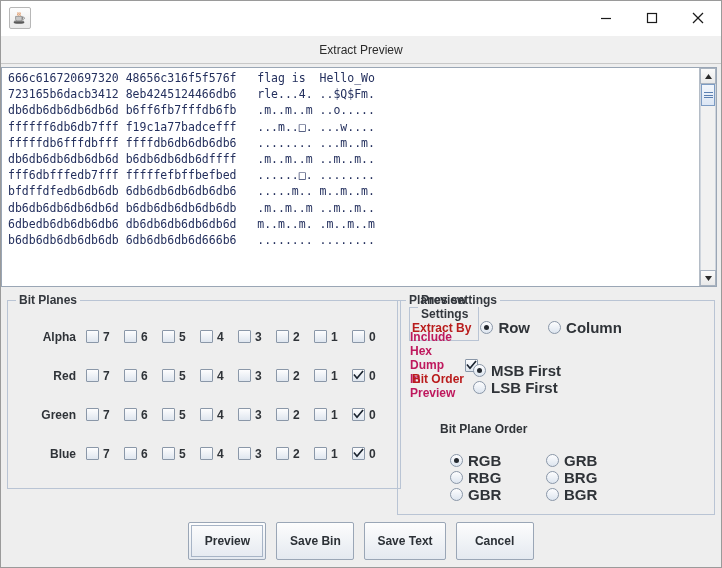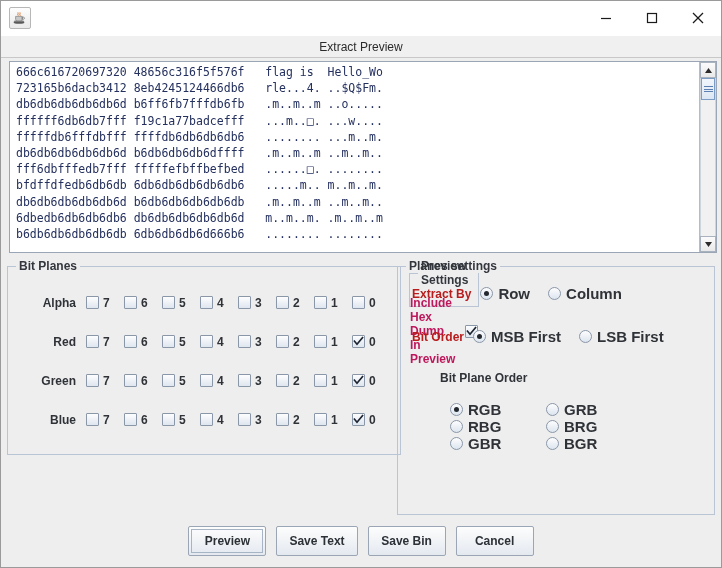--- a/index.html
+++ b/index.html
@@ -36,31 +36,31 @@
   .app-icon svg { display:block; }
   .title-spacer { flex: 1 1 auto; }
   .win-btn {
     width: 46px; height: 34px;
     display: flex; align-items: center; justify-content: center;
     background: #ffffff;
   }
   .win-btn svg { display: block; }
   
   .caption {
-    height: 22px;
+    height: 28px;
     background: #f0f0f0;
     border-bottom: 1px solid #c8c8c8;
     display: flex; align-items: center; justify-content: center;
     font-size: 12px; color: #2b2b2b;
     flex: 0 0 auto;
   }
   
   .preview-wrap {
-    margin: 3px 4px 0 8px;
-    height: 192px;
+    margin: 3px 4px 0 0;
+    height: 220px;
     border: 1px solid #9aa6b5;
     background: #ffffff;
     display: flex;
     flex: 0 0 auto;
     overflow: hidden;
     position: relative;
   }
   .preview-text {
     flex: 1 1 auto;
     overflow: hidden;
@@ -179,21 +179,21 @@
     margin-left: 38px;
   }
   
   .buttonbar {
     height: 52px;
     display: flex; align-items: center; justify-content: center;
     gap: 10px;
     flex: 0 0 auto;
   }
   .btn {
-    min-width: 78px; height: 30px;
+    min-width: 78px; height: 38px;
     padding: 0 12px;
     font-size: 12px; font-weight: bold; color: #2c3137;
     background: linear-gradient(#fdfdfd, #e4e9f0);
     border: 1px solid #9aa6b6;
     border-radius: 2px;
     display: flex; align-items: center; justify-content: center;
   }
   .btn.focused { position: relative; }
   .btn.focused::after {
     content: "";
@@ -455,21 +455,21 @@
                 </span>
                 <span class="radio-item">
                   <span class="rb"></span>
                   <span class="rl">Column</span>
                 </span>
               </span>
           </div>
 
           <div class="og-line">
             <span class="cap">Bit Order</span>
-            <span id="bit-order-radios" style="display:flex;">
+            <span id="bit-order-radios" style="display:flex;flex-direction:column;">
                 <span class="radio-item">
                   <span class="rb">
                     <span class="dot"></span>
                   </span>
                   <span class="rl">MSB First</span>
                 </span>
                 <span class="radio-item">
                   <span class="rb"></span>
                   <span class="rl">LSB First</span>
                 </span>
@@ -507,18 +507,18 @@
             </div>
 
         </div>
       </fieldset>
     </div>
 
   </div>
 
   <div class="buttonbar">
     <div class="btn focused">Preview</div>
+    <div class="btn">Save Bin</div>
     <div class="btn">Save Text</div>
-    <div class="btn">Save Bin</div>
     <div class="btn">Cancel</div>
   </div>
 
 </div>
 
 </body></html>

